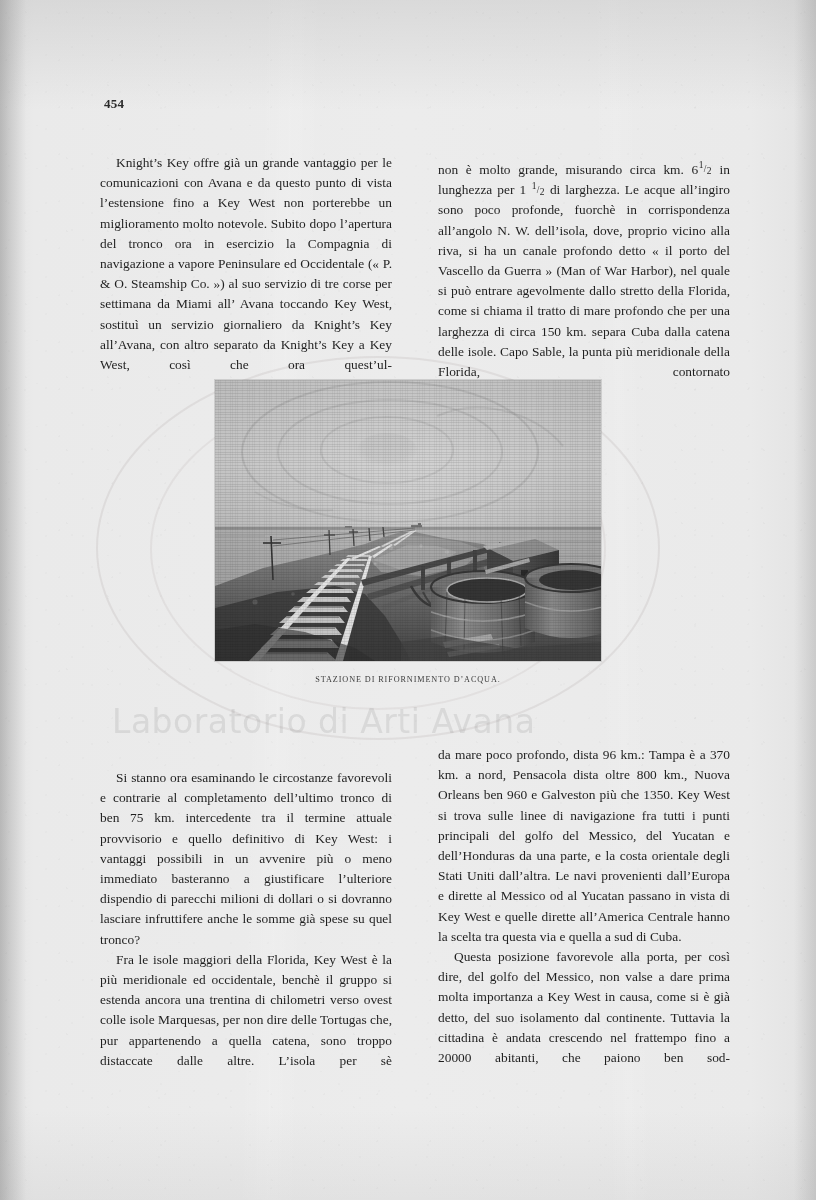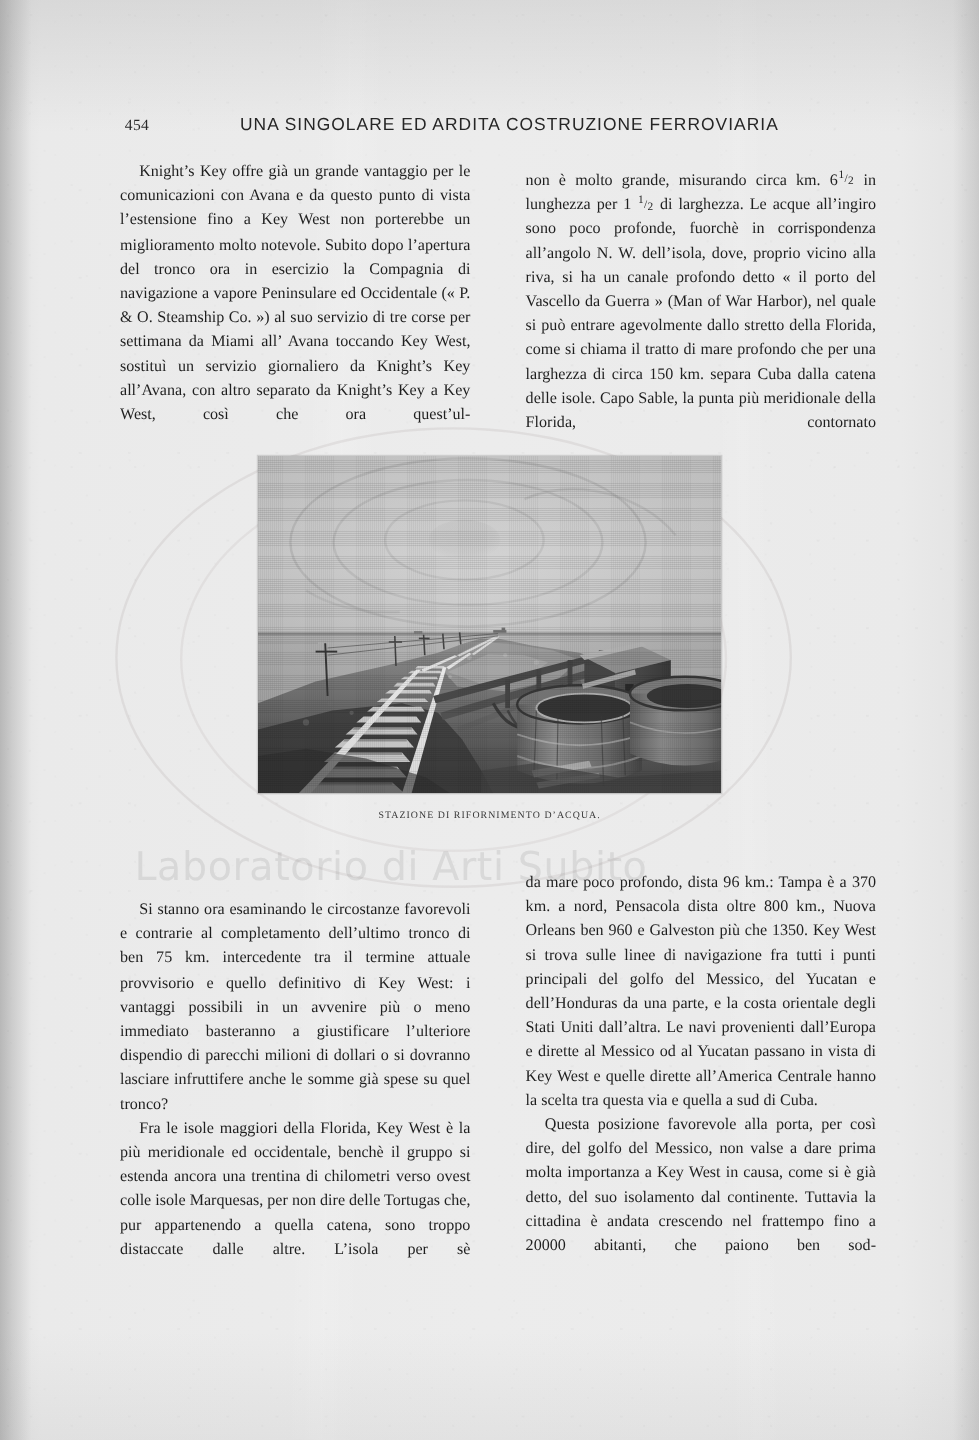--- a/index.html
+++ b/index.html
@@ -95,20 +95,21 @@
   }
 
   
   .running-head {
     position: absolute;
     left: 104px;
     top: 96px;
     width: 612px;
     display: flex;
     align-items: center;
+    font-weight: bold;
   }
   .folio {
     font-size: 13px;
     letter-spacing: .3px;
     color: #2a2a2a;
     width: 96px;
   }
   .head-title {
     font-family: "Liberation Sans", "DejaVu Sans", sans-serif;
     font-size: 14.5px;
@@ -119,20 +120,21 @@
 
   
   .col {
     position: absolute;
     width: 292px;
     font-size: 13.4px;
     line-height: 20.2px;
     text-align: justify;
     text-justify: inter-word;
     color: #1f1f1f;
+    margin-top: 20px;
   }
   .col-left  { left: 100px; }
   .col-right { left: 438px; }
 
   .top-left   { top: 133px; }
   .top-right  { top: 140px; }
   .bot-left   { top: 748px; }
   .bot-right  { top: 725px; }
 
   .col p { margin: 0; }
@@ -223,21 +225,20 @@
   <div class="paper-shade-top"></div>
   <div class="paper-shade-bottom"></div>
   <div class="edge-shadow-left"></div>
   <div class="edge-shadow-right"></div>
 
   <div class="stamp-ring"></div>
   <div class="stamp-ring inner"></div>
 
   <div class="running-head">
     <span class="folio">454</span>
-    <span class="head-title">UNA SINGOLARE ED ARDITA COSTRUZIONE FERROVIARIA</span>
   </div>
 
   <div class="col col-left top-left">
     <p class="indent cont">Knight’s Key offre già un grande vantaggio per le comunicazioni con Avana e da questo punto di vista l’estensione fino a Key West non porterebbe un miglioramento molto notevole. Subito dopo l’apertura del tronco ora in esercizio la Compagnia di navigazione a vapore Peninsulare ed Occidentale (« P. &amp; O. Steamship Co. ») al suo servizio di tre corse per settimana da Miami all’ Avana toccando Key West, sostituì un servizio giornaliero da Knight’s Key all’Avana, con altro separato da Knight’s Key a Key West, così che ora quest’ul-</p>
   </div>
 
   <div class="col col-right top-right">
     <p class="cont"><span>non è molto grande, misurando circa km. 6</span><span class="frac"><span class="n">1</span><span class="s">/</span><span class="d">2</span></span> <span>in lunghezza per 1</span> <span class="frac"><span class="n">1</span><span class="s">/</span><span class="d">2</span></span> <span>di larghezza. Le acque all’ingiro sono poco profonde, fuorchè in corrispondenza all’angolo N. W. dell’isola, dove, proprio vicino alla riva, si ha un canale profondo detto « il porto del Vascello da Guerra » (Man of War Harbor), nel quale si può entrare agevolmente dallo stretto della Florida, come si chiama il tratto di mare profondo che per una larghezza di circa 150 km. separa Cuba dalla catena delle isole. Capo Sable, la punta più meridionale della Florida, contornato</span></p>
   </div>
 
@@ -426,21 +427,21 @@
         <path d="M186 262 L230 256 L300 268 L386 262 L386 281 L186 281 Z" fill="#3a3a3a" opacity=".7"></path>
         <path d="M0 281 L0 250 L40 244 L90 252 L140 268 L160 281 Z" fill="#242424" opacity=".6"></path>
       </svg>
       <div class="plate-halftone"></div>
       <div class="plate-fade"></div>
     </div>
   </div>
 
   <div class="plate-caption">STAZIONE DI RIFORNIMENTO D’ACQUA.</div>
 
-  <div class="watermark">Laboratorio di Arti Subito</div>
+  <div class="watermark">Laboratorio di Arti Avana</div>
 
   <div class="col col-left bot-left">
     <p class="indent">Si stanno ora esaminando le circostanze favorevoli e contrarie al completamento dell’ultimo tronco di ben 75 km. intercedente tra il termine attuale provvisorio e quello definitivo di Key West: i vantaggi possibili in un avvenire più o meno immediato basteranno a giustificare l’ulteriore dispendio di parecchi milioni di dollari o si dovranno lasciare infruttifere anche le somme già spese su quel tronco?</p>
     <p class="indent cont">Fra le isole maggiori della Florida, Key West è la più meridionale ed occidentale, benchè il gruppo si estenda ancora una trentina di chilometri verso ovest colle isole Marquesas, per non dire delle Tortugas che, pur appartenendo a quella catena, sono troppo distaccate dalle altre. L’isola per sè</p>
   </div>
 
   <div class="col col-right bot-right">
     <p>da mare poco profondo, dista 96 km.: Tampa è a 370 km. a nord, Pensacola dista oltre 800 km., Nuova Orleans ben 960 e Galveston più che 1350. Key West si trova sulle linee di navigazione fra tutti i punti principali del golfo del Messico, del Yucatan e dell’Honduras da una parte, e la costa orientale degli Stati Uniti dall’altra. Le navi provenienti dall’Europa e dirette al Messico od al Yucatan passano in vista di Key West e quelle dirette all’America Centrale hanno la scelta tra questa via e quella a sud di Cuba.</p>
     <p class="indent cont">Questa posizione favorevole alla porta, per così dire, del golfo del Messico, non valse a dare prima molta importanza a Key West in causa, come si è già detto, del suo isolamento dal continente. Tuttavia la cittadina è andata crescendo nel frattempo fino a 20000 abitanti, che paiono ben sod-</p>
   </div>

